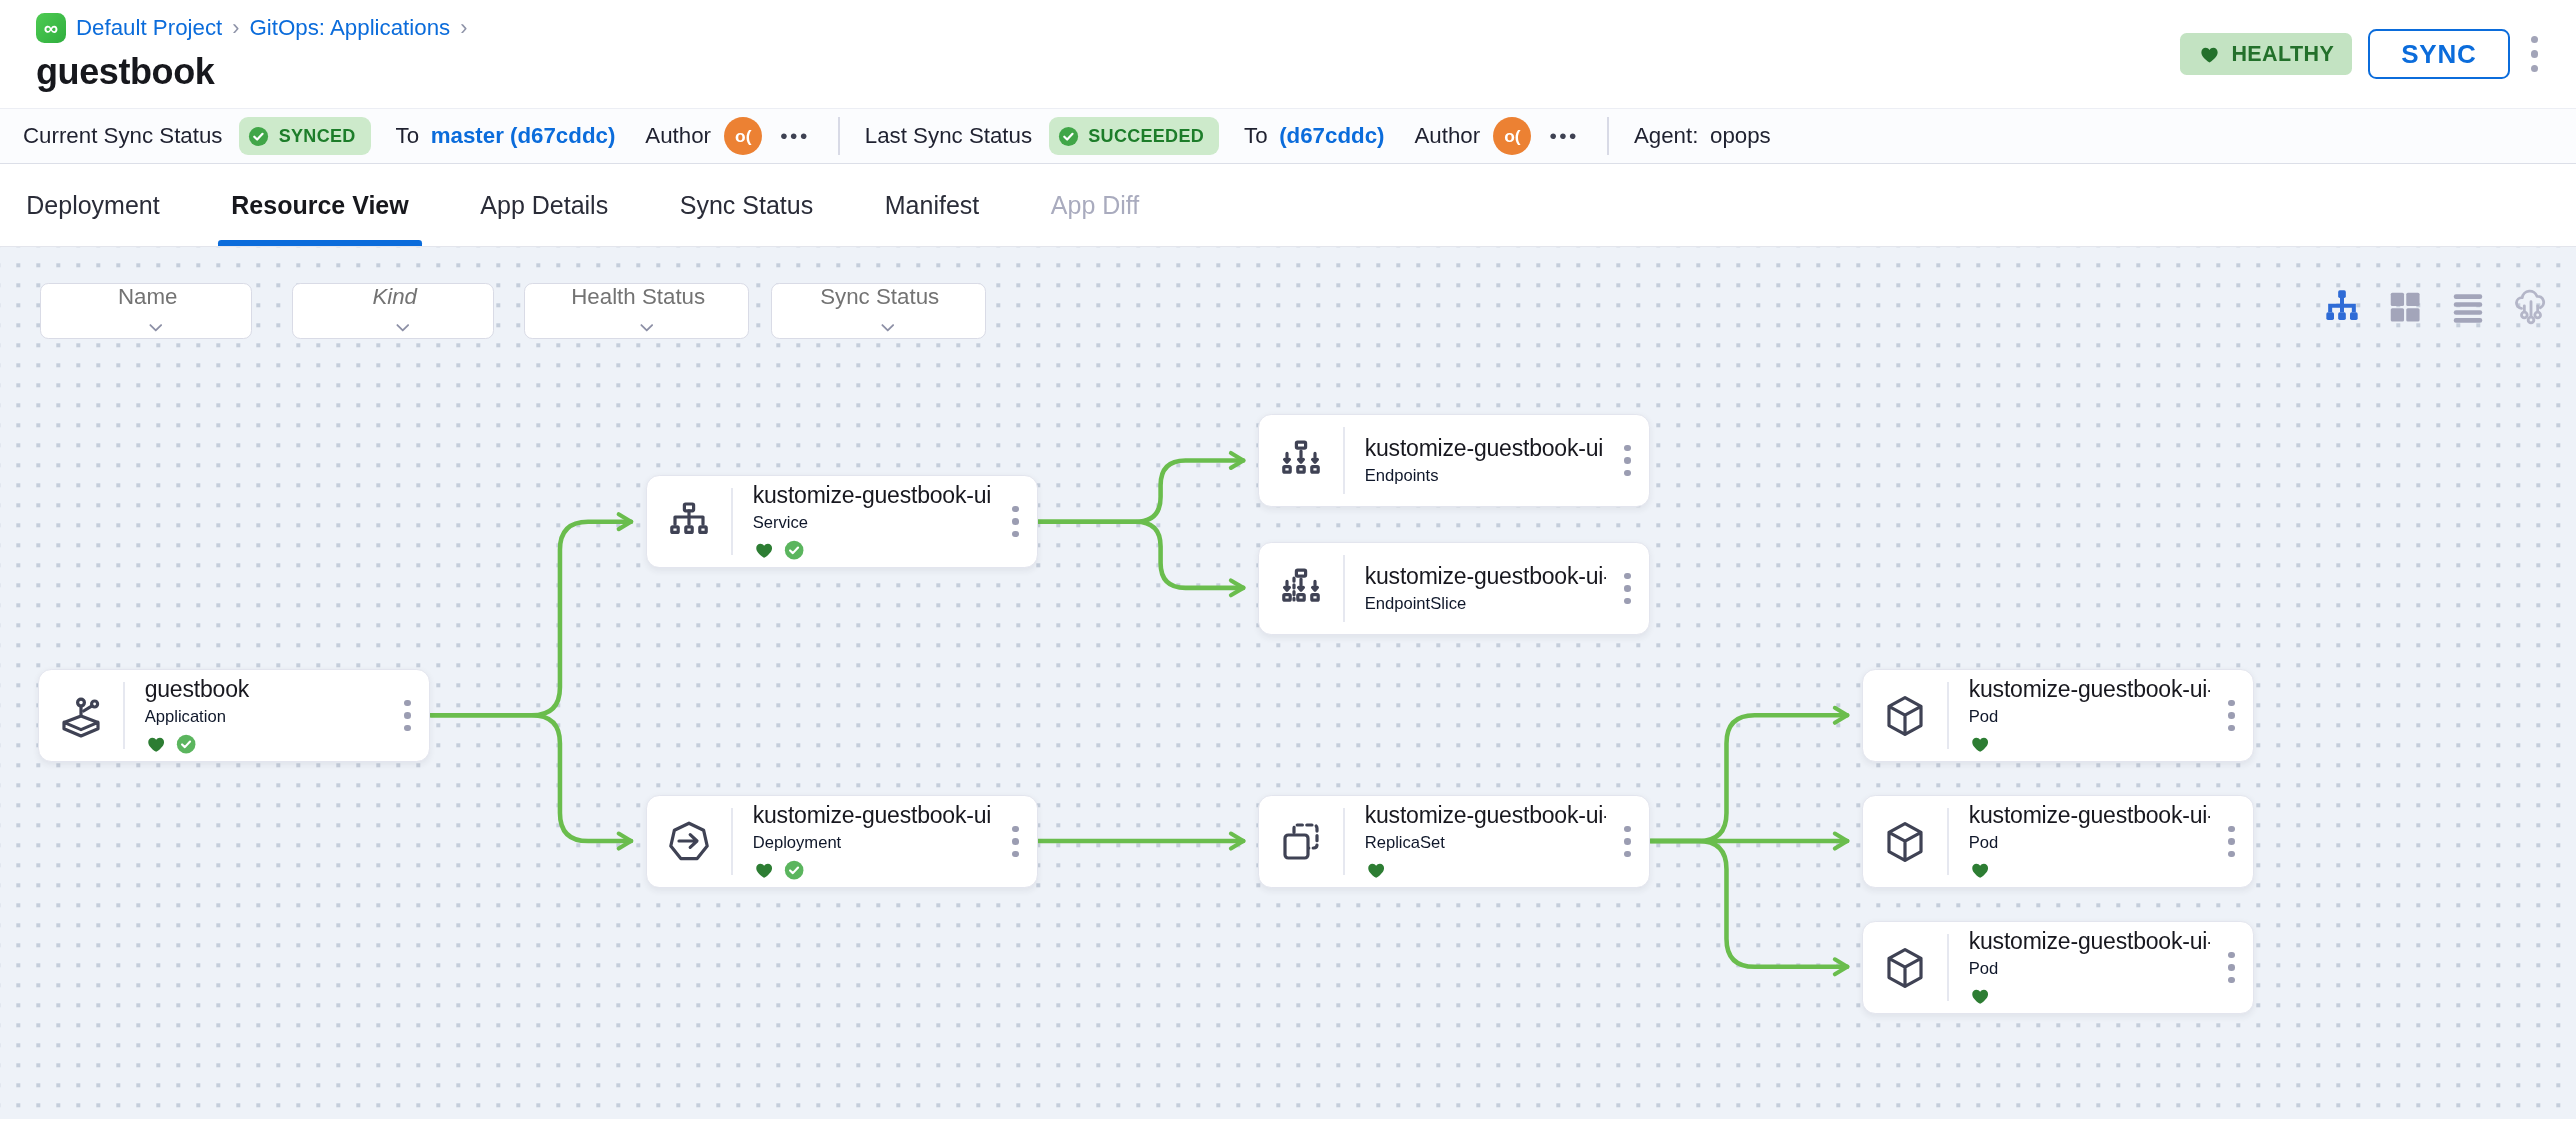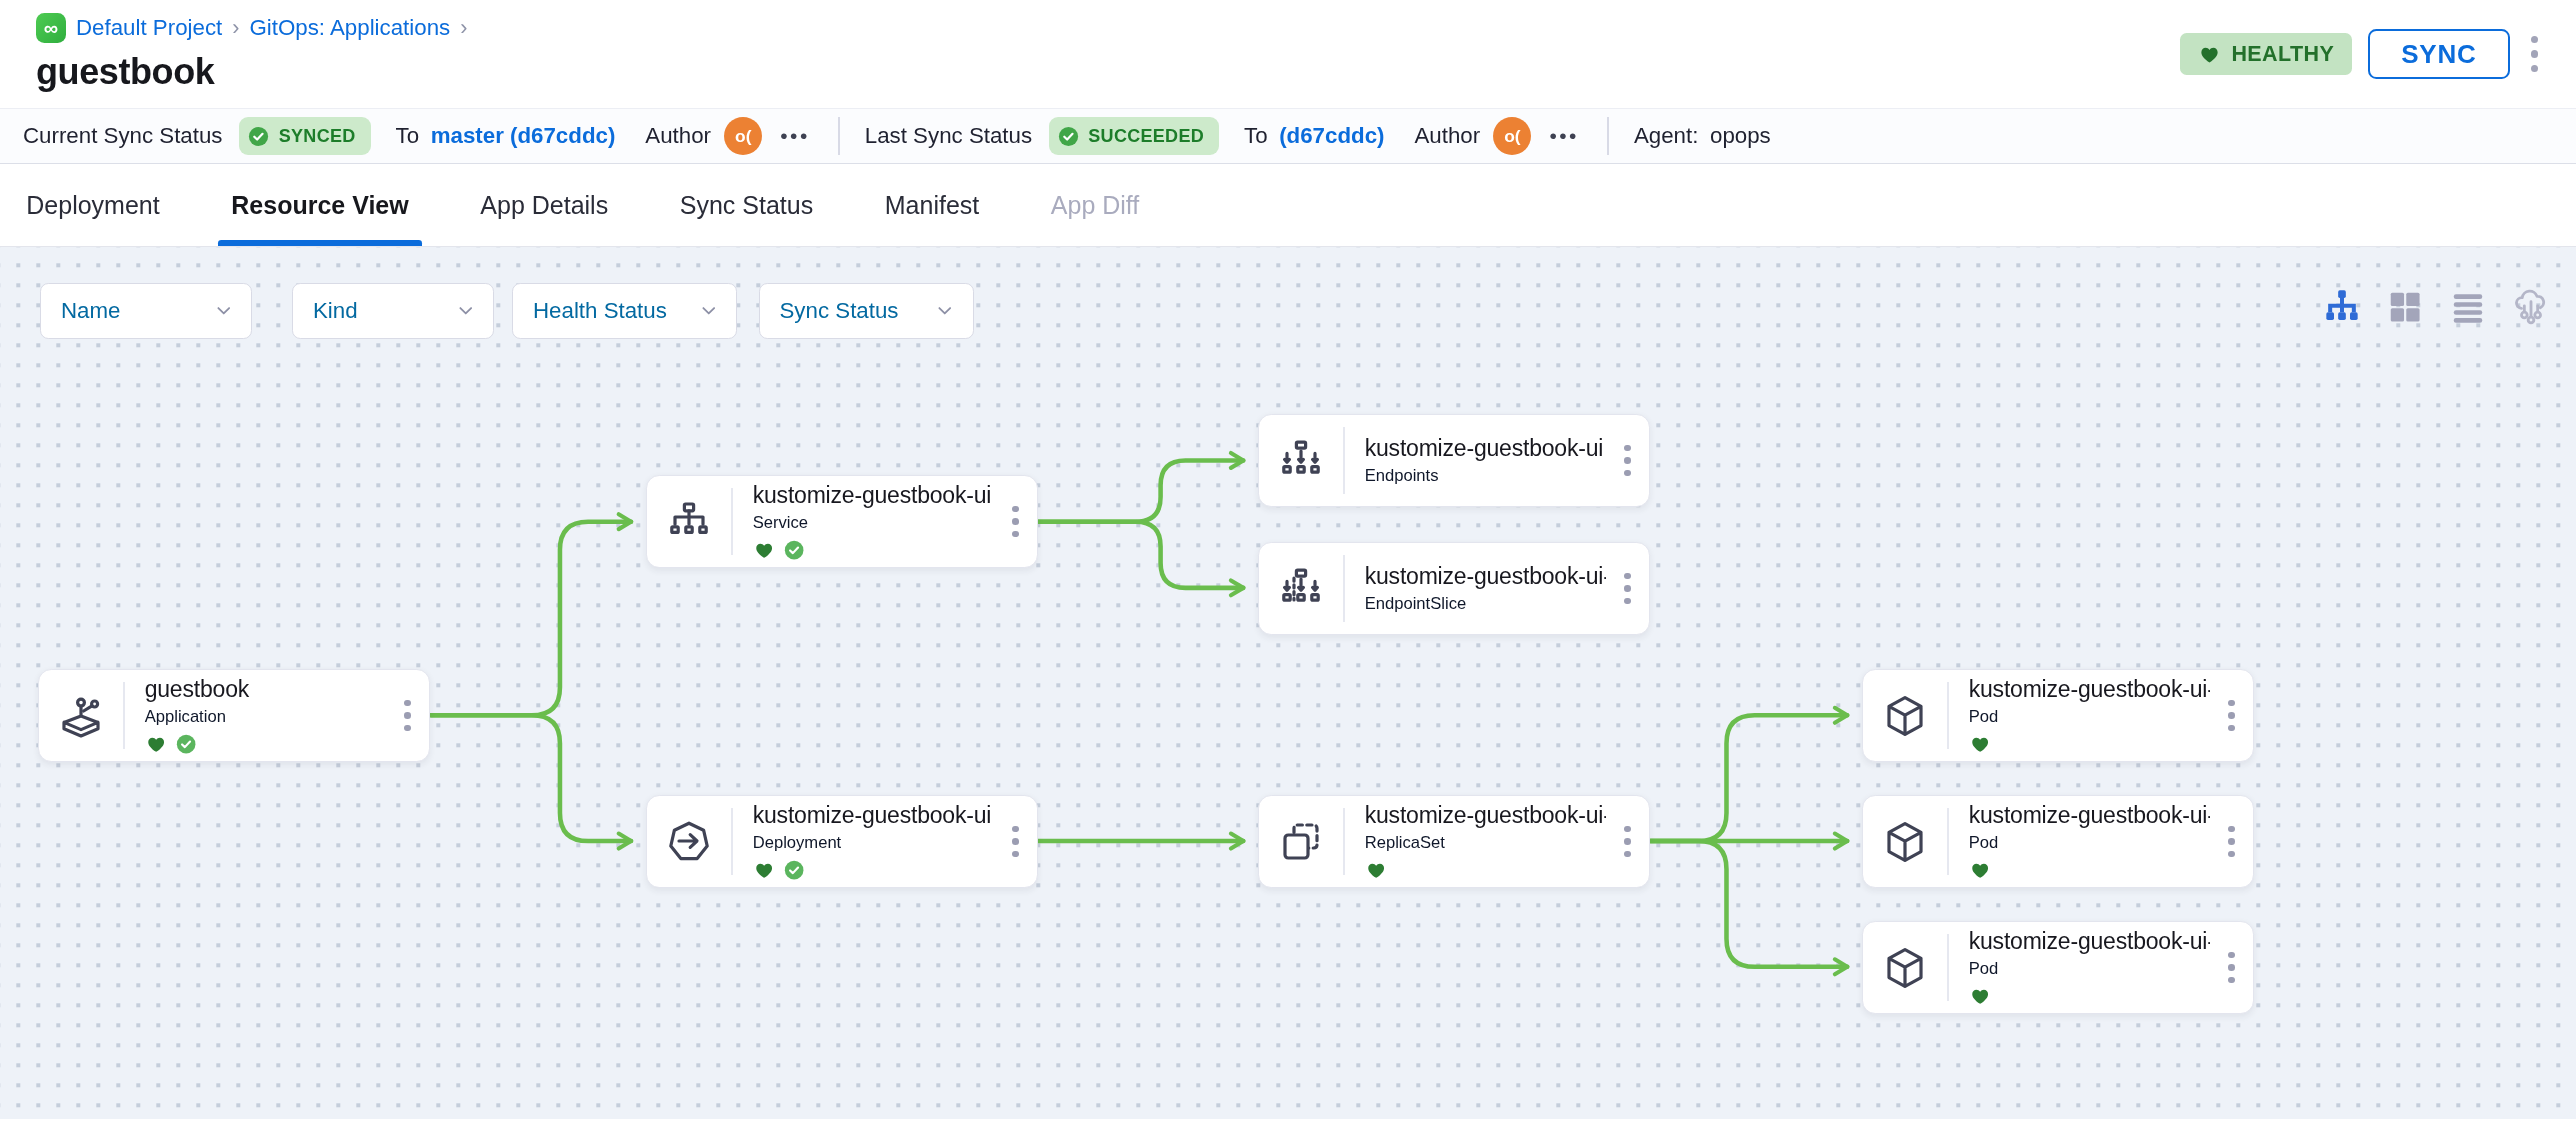--- a/index.html
+++ b/index.html
@@ -48,24 +48,24 @@
   .tab.active::after { content:""; position:absolute; left:-10px; right:-10px; bottom:0; height:5.8px; background:#0b6cdb; border-radius:3.3px 3.3px 0 0; }
   .tab.disabled { color:#a9abbe; cursor:default; }
 
   
   .canvas { position:relative; width:2576px; height:872px; background-color:#eef2f8;
     background-image:radial-gradient(circle,#c5cedb 2.2px,transparent 2.2px);
     background-size:20px 20px; background-position:8.3px 8.3px; overflow:hidden; }
 
   .filter-bar { position:absolute; top:36px; left:40px; display:flex; }
   .filter-box { height:56px; background:#fff; border:1.7px solid #d9dbe6; border-radius:8.3px; display:flex;
-    align-items:center; justify-content:space-between; padding:0 16.6px 0 20px; font-size:22.3px; color:#0369a1; cursor:pointer; }
+    align-items:center; justify-content:space-between; padding:0 16.6px 0 20px; font-size:22.3px; color:#737373; cursor:pointer;flex-direction:column; }
   .filter-box .chev { margin-left:16.6px; }
   .f-name { width:212px; margin-right:40px; }
-  .f-kind { width:202px; margin-right:18px; }
+  .f-kind { width:202px; margin-right:30px;font-style:italic; }
   .f-health { width:225px; margin-right:21.5px; }
   .f-sync { width:215px; }
 
   .view-toolbar { position:absolute; top:40px; right:25px; display:flex; align-items:center; gap:23px; }
   .view-icon { width:40px; height:40px; cursor:pointer; display:flex; align-items:center; justify-content:center; }
 
   .edges-svg { position:absolute; left:0; top:0; pointer-events:none; }
 
   
   .node { position:absolute; width:392px; height:93px; background:#fff; border:1.7px solid #e3e5ee; border-radius:13.2px;

